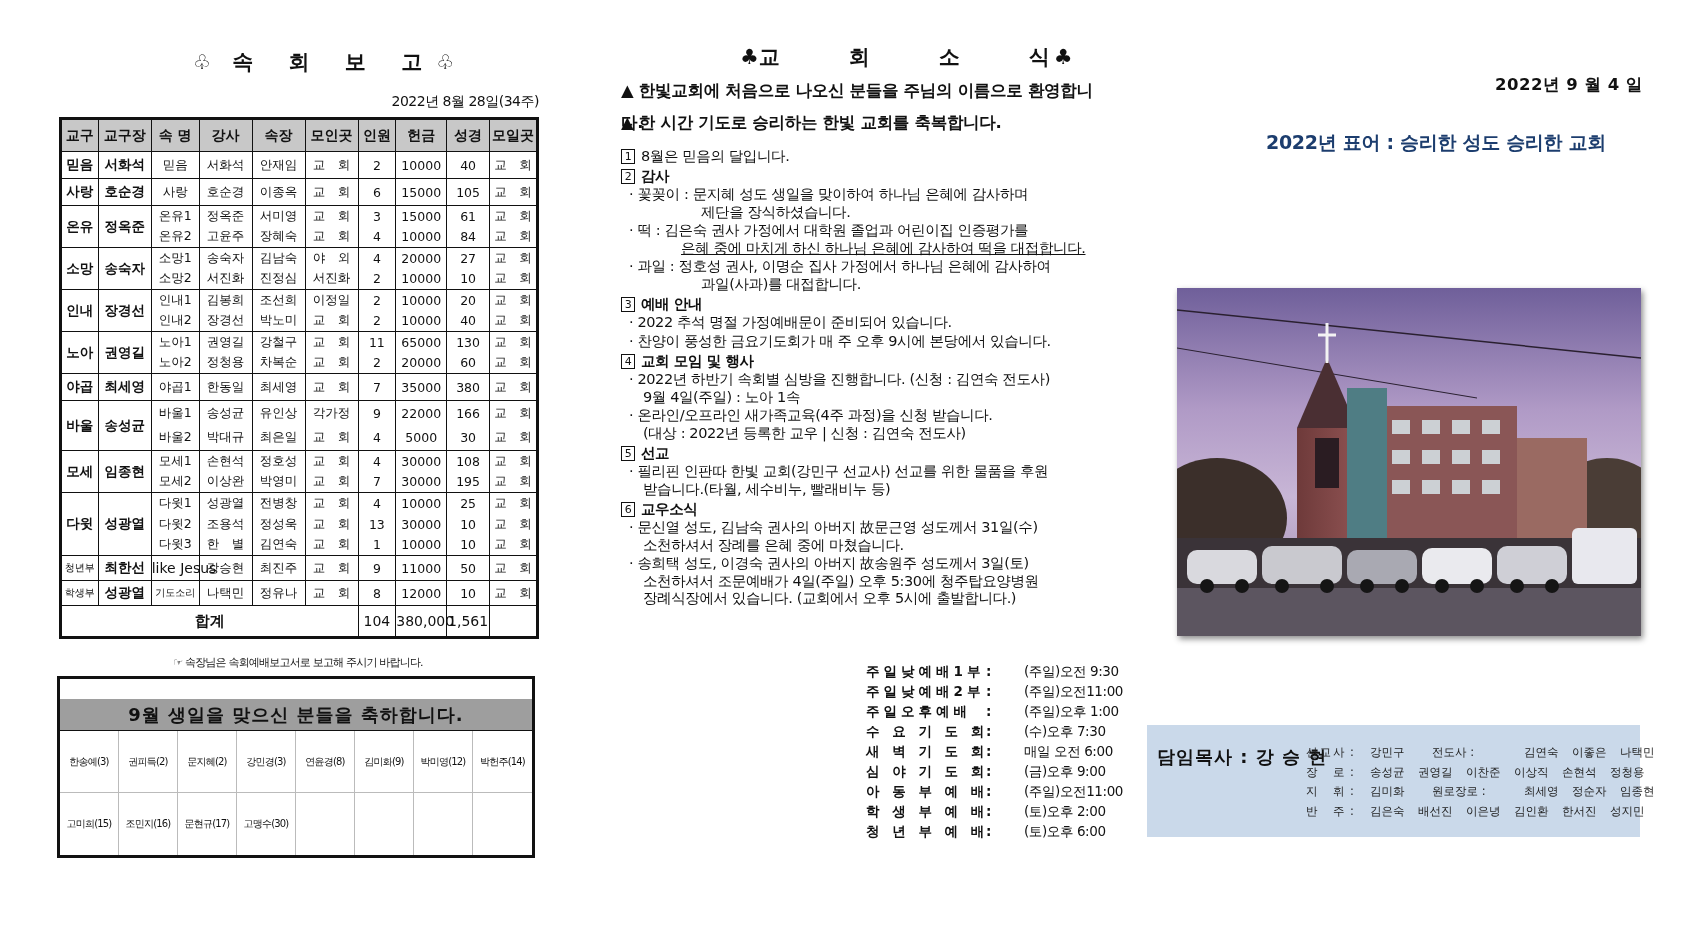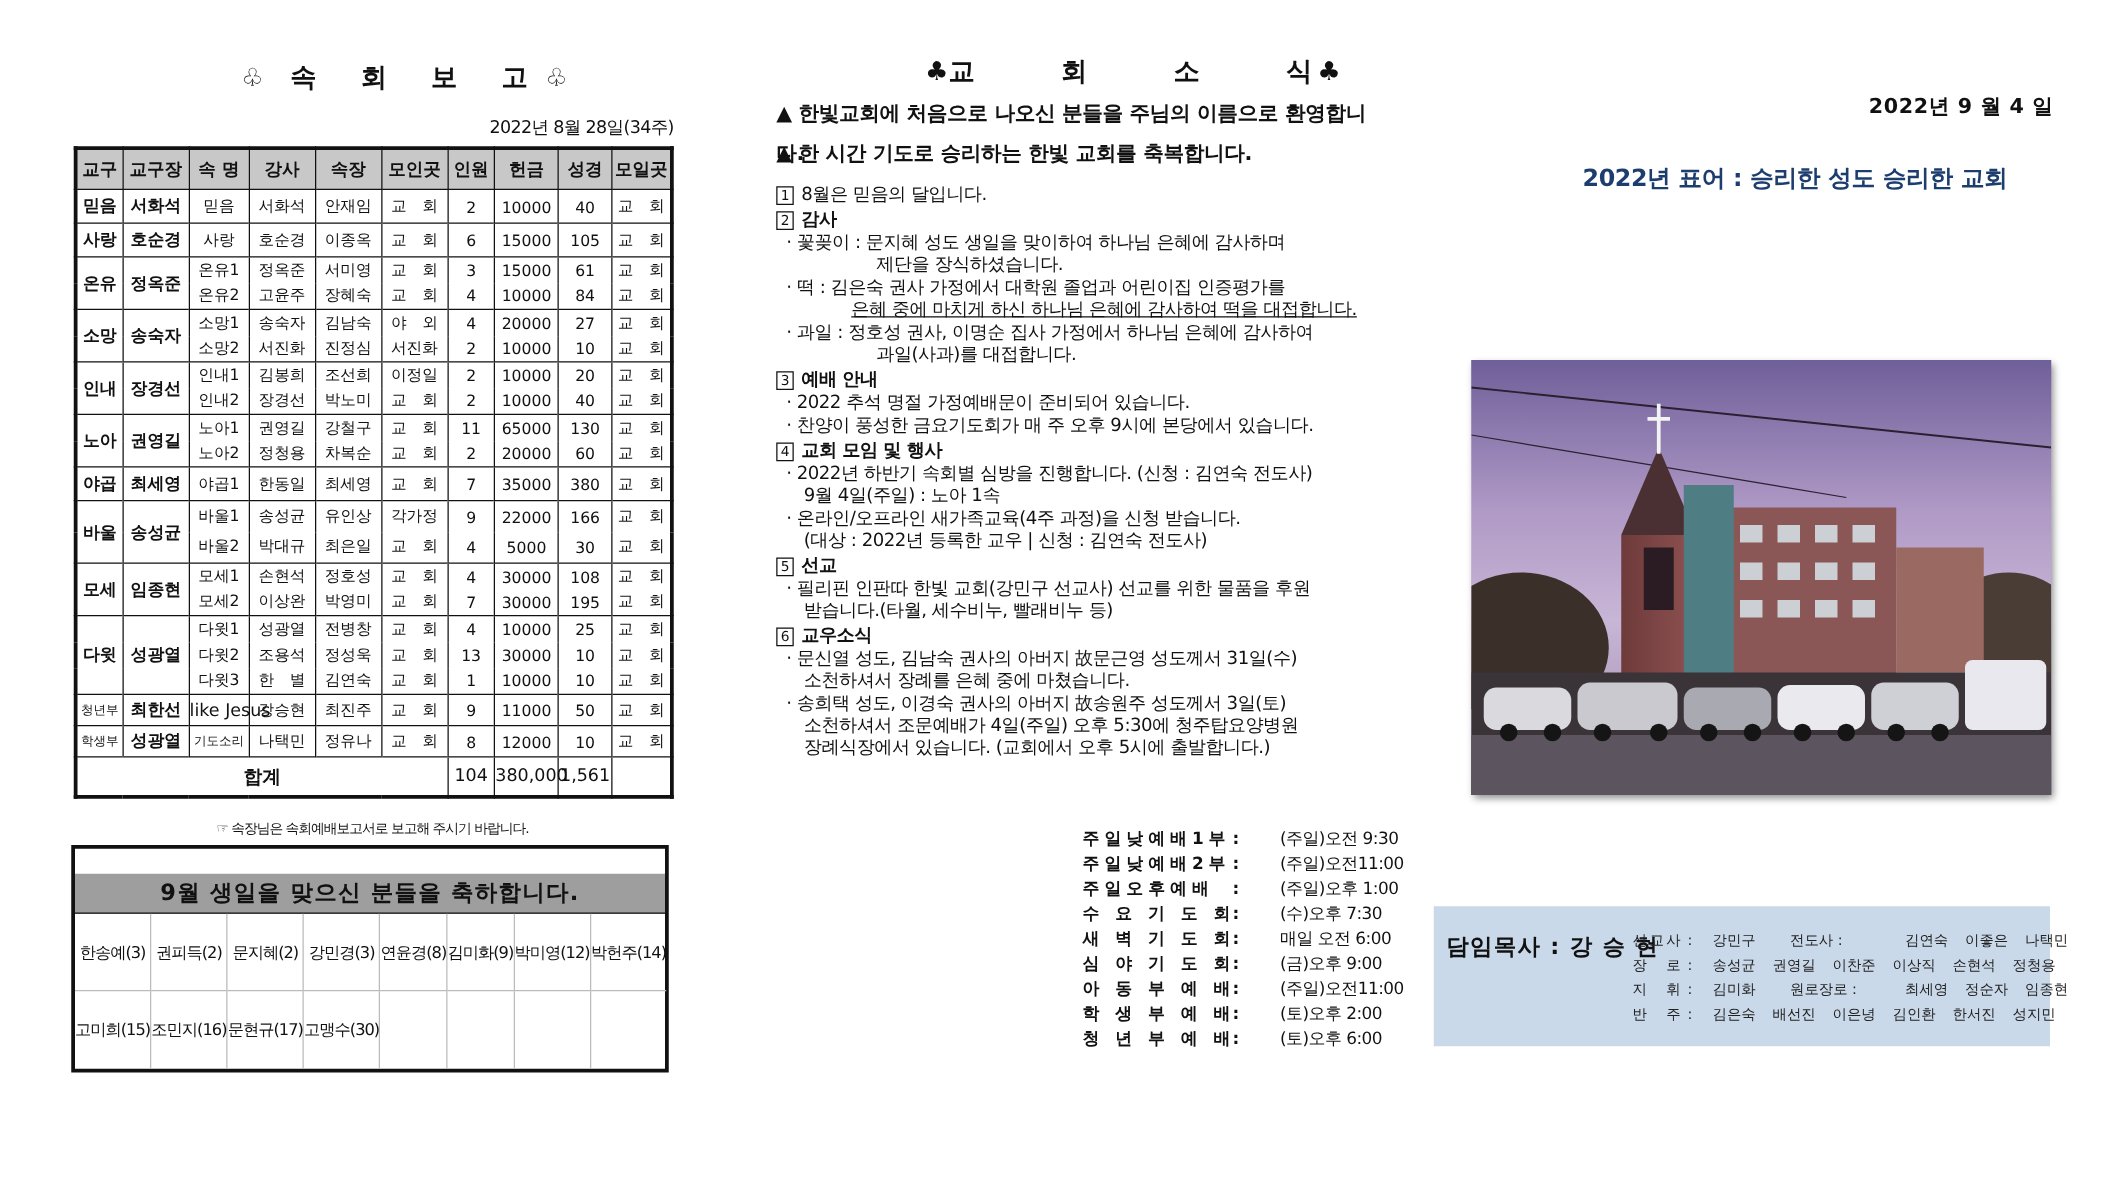--- a/index.html
+++ b/index.html
@@ -19,21 +19,21 @@
   table.report tr.tall td { height: 25px; }
   table.report tr.total td { height: 32px; border-top: 1px solid #111; font-size: 14px; }
   table.report tr.total td.total-label { font-weight: bold; font-size: 15px; }
   .jesus { line-height: 12px; display: inline-block; font-size: 14px; }
 
   .report-note { position: absolute; left: 57px; top: 655px; width: 482px; text-align: center; font-size: 11px; letter-spacing: -0.8px; }
 
   .bday { position: absolute; left: 57px; top: 676px; width: 478px; border: 3px solid #111; }
   .bday-head { background: #9e9e9e; text-align: center; font-size: 18px; font-weight: bold; height: 32px; line-height: 32px; border-bottom: 1px solid #111; letter-spacing: 1px; margin-top: 20px; }
   .bday-grid { display: grid; grid-template-columns: repeat(8, 1fr); }
-  .bday-cell { height: 62px; border-right: 1px solid #bbb; border-bottom: 1px solid #bbb; display: flex; align-items: center; justify-content: center; font-size: 13px; letter-spacing: -0.8px; white-space: nowrap; }
+  .bday-cell { height: 62px; border-right: 1px solid #bbb; border-bottom: 1px solid #bbb; display: flex; align-items: center; justify-content: center; font-size: 10px; letter-spacing: -0.8px; white-space: nowrap; }
   .bday-cell:nth-child(8n) { border-right: none; }
   .bday-cell.last-row { border-bottom: none; }
 
   
   .mid-title { left: 740px; top: 43px; font-size: 21px; letter-spacing: 24px; }
   .club-solid { letter-spacing: 0; }
   .news { position: absolute; left: 621px; top: 75px; width: 490px; font-size: 15px; }
   .tri-line { font-weight: bold; font-size: 16.5px; height: 32px; line-height: 32px; letter-spacing: -0.3px; }
   .news-body { margin-top: 7px; font-size: 14.5px; letter-spacing: -0.4px; }
   .news-sec { margin-top: 0; }

